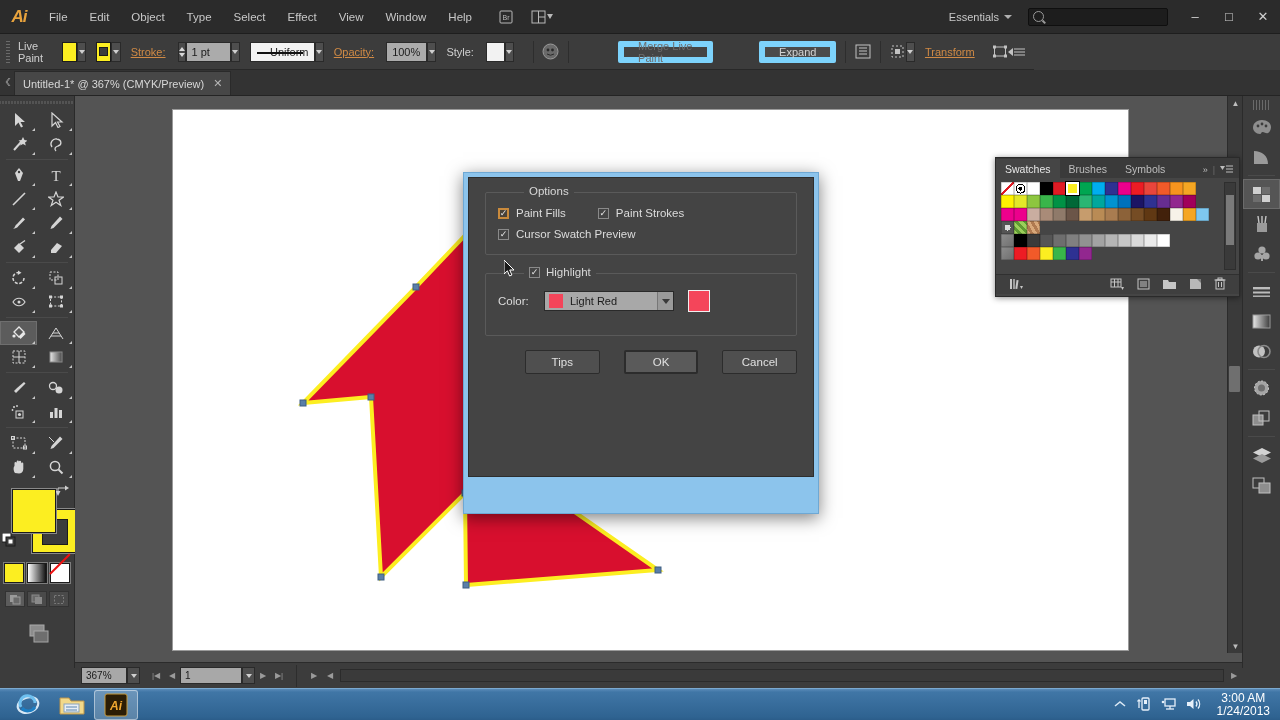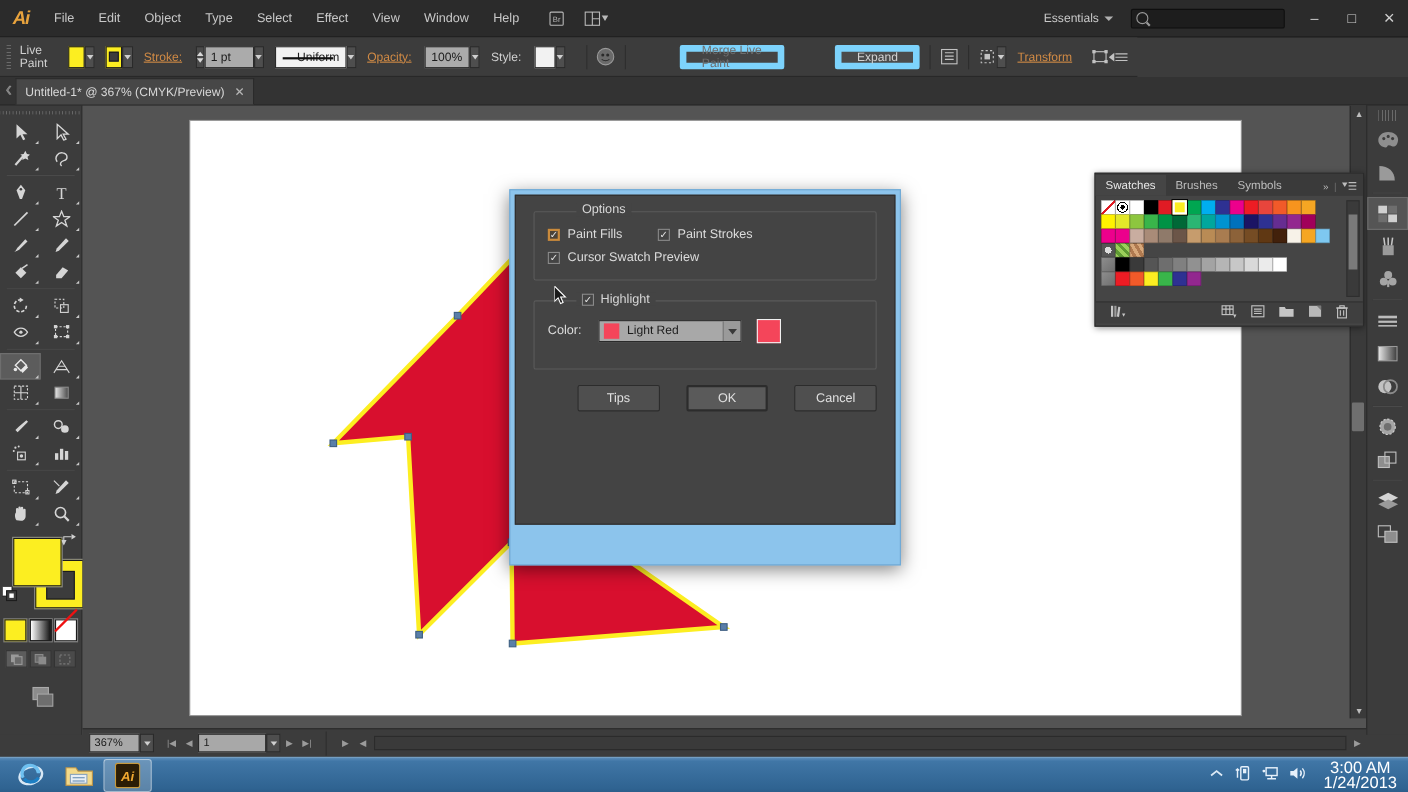--- a/index.html
+++ b/index.html
@@ -225,21 +225,21 @@
   .taskbar {
     position:absolute; left:0; top:688px; width:1280px; height:32px;
     background:linear-gradient(to bottom,#4a7ba8,#3f6d99 45%,#37periodic 100%);
     background:linear-gradient(to bottom,#5a8bb8 0%,#4076a6 10%,#2f6391 90%,#2b5d8a 100%);
     display:flex; align-items:center; border-top:1px solid #7ba9d0;
   }
   .tbstart { width:6px; }
   .tbapp { width:44px; height:30px; display:flex; align-items:center; justify-content:center; }
   .tbapp.active { background:rgba(255,255,255,.22); border:1px solid rgba(255,255,255,.45); border-radius:3px; }
   .tray { margin-left:auto; display:flex; align-items:center; gap:9px; padding-right:10px; color:#e9f2fa; }
-  .clock { text-align:center; font-size:15px; line-height:13px; color:#ffffff; padding-left:6px; }
+  .clock { text-align:center; font-size:12px; line-height:13px; color:#ffffff; padding-left:6px; }
 </style>
 </head>
 <body>
 
 <div class="app">
 
   <div class="menubar">
     <div class="ai-logo">Ai</div>
     <div id="menus" style="display:flex">
         <div class="menu-item">File</div>

